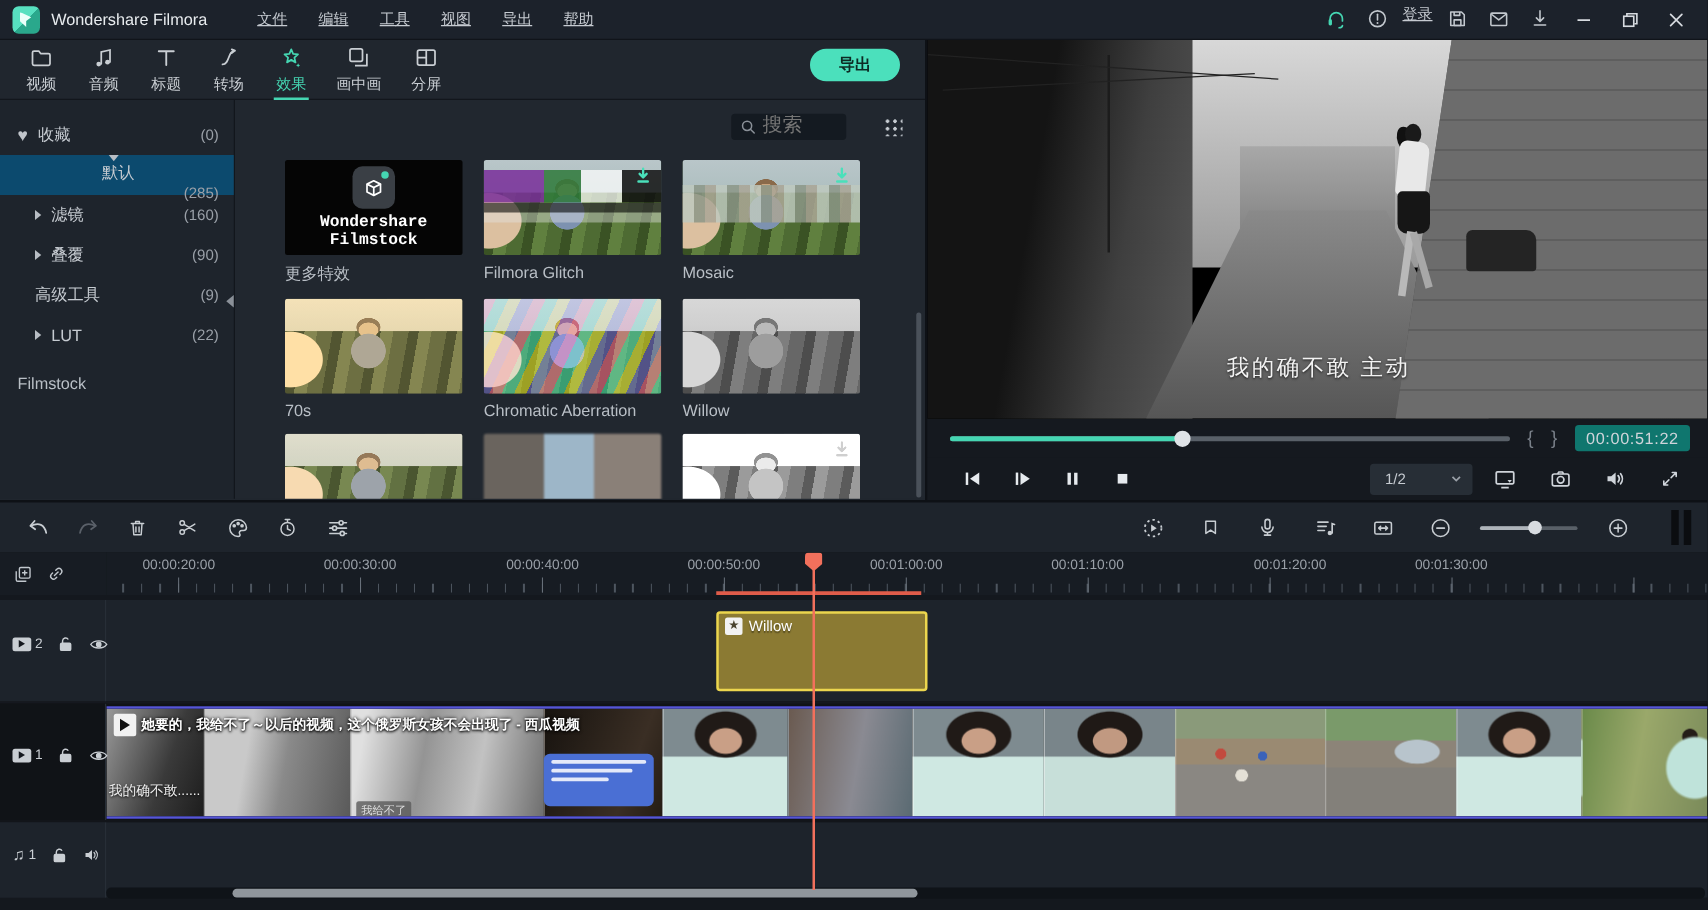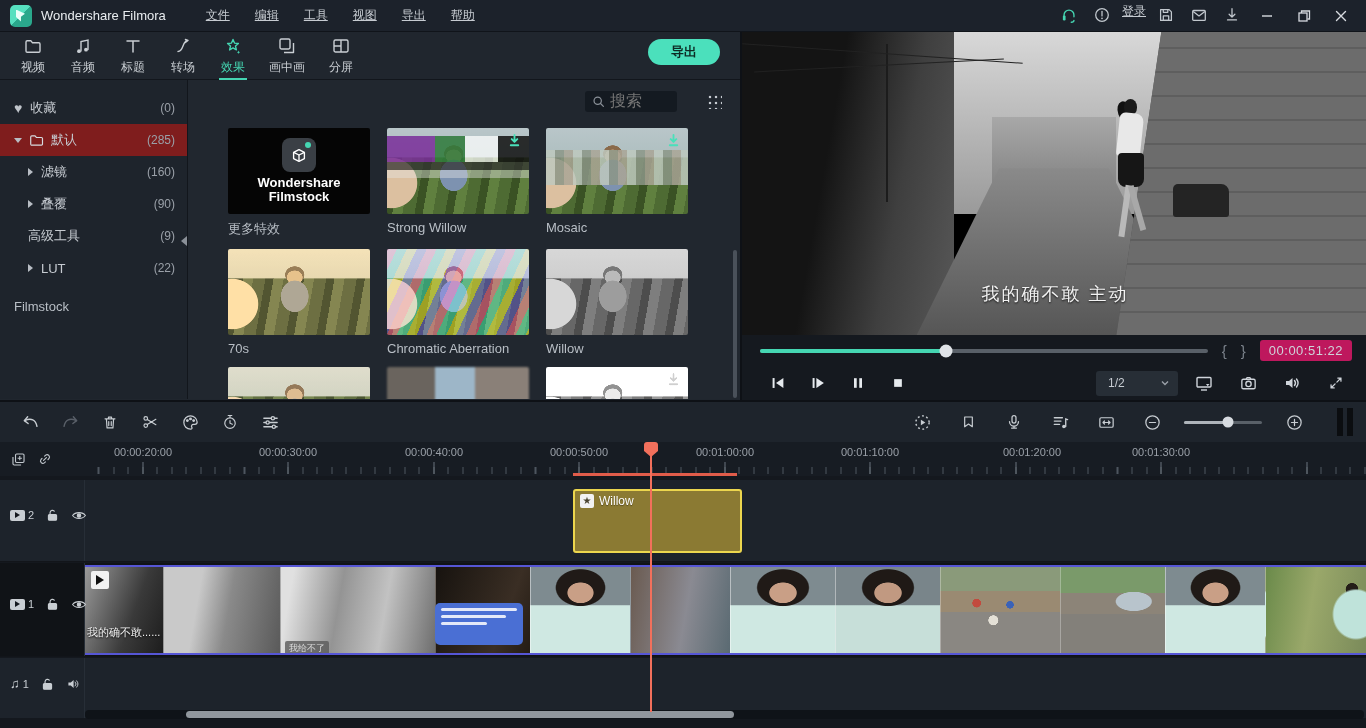--- a/index.html
+++ b/index.html
@@ -35,21 +35,21 @@
   .tab.active::after { content:""; position:absolute; bottom:0; left:11px; right:11px; height:2px; background:#45d6b2; }
   .export-btn { position:absolute; right:20px; top:7px; width:72px; height:26px; border-radius:13px;
     background:#4be0bc; color:#0d2b24; font-size:13px; font-weight:bold;
     display:flex; align-items:center; justify-content:center; }
 
   .panel-body { display:flex; height:319px; }
   
   .sidebar { width:188px; background:#1e242c; border-right:1px solid #12161c; position:relative; padding-top:12px; }
   .side-row { height:32px; display:flex; align-items:center; font-size:13px; color:#c6cbd1; padding:0 12px 0 14px; position:relative; }
   .side-row .count { margin-left:auto; color:#9aa0a8; font-size:12px; }
-  .side-row.selected { background:#7f1d1d; }
+  .side-row.selected { background:#0c4a6e;flex-direction:column; }
   .caret-down { width:0; height:0; border-left:4px solid transparent; border-right:4px solid transparent;
     border-top:5px solid #b8bdc4; margin-right:7px; }
   .caret-right { width:0; height:0; border-top:4px solid transparent; border-bottom:4px solid transparent;
     border-left:5px solid #b8bdc4; margin-right:8px; }
   .indent1 { padding-left:28px; }
   .heart { color:#c0c5cb; font-size:14px; margin-right:8px; }
   .side-foot { margin-top:6px; padding-left:14px; font-size:13px; color:#b9bfc6; height:32px; display:flex; align-items:center; }
   .collapse-handle { position:absolute; right:-1px; top:148px; width:7px; height:26px; display:flex; align-items:center; }
   .collapse-handle::after { content:""; width:0; height:0; border-top:5px solid transparent; border-bottom:5px solid transparent; border-right:6px solid #8a9098; }
 
@@ -57,21 +57,21 @@
   .effects { flex:1; background:#21272f; position:relative; overflow:hidden; }
   .fx-head { height:42px; display:flex; align-items:center; justify-content:flex-end; gap:16px; padding-right:18px; }
   .search-box { width:92px; height:21px; background:#141a21; border-radius:3px; display:flex; align-items:center;
     padding:0 7px; gap:5px; color:#7a818a; margin-right:14px; }
   .search-box input { background:transparent; border:none; outline:none; color:#aab0b8; font-size:16px; width:58px;
     font-family:"Liberation Sans",sans-serif; }
   .grid-toggle { width:15px; height:15px;
     background-image:radial-gradient(circle,#c6cbd1 1.4px,transparent 1.6px); background-size:6px 6px; background-position:0 0; }
   .cards { padding:6px 0 0 40px; display:grid; grid-template-columns:142px 142px 142px; column-gap:17px; row-gap:11px; }
   .card { width:142px; }
-  .thumb { width:142px; height:86px; border-radius:2px; position:relative; overflow:hidden; background:#333; }
+  .thumb { width:142px; height:76px; border-radius:2px; position:relative; overflow:hidden; background:#333;font-family:Liberation Mono, monospace; }
   .card-label { font-size:13px; color:#b9bfc6; margin-top:6px; white-space:nowrap; overflow:hidden; }
   .dl-badge { position:absolute; top:5px; right:7px; color:#4ae0ba; }
   
   .t-filmstock { background:#050505; display:flex; flex-direction:column; align-items:center; justify-content:center; }
   .fs-logo { width:34px; height:34px; border-radius:8px; background:#3a3f45; display:flex; align-items:center; justify-content:center;
     position:relative; margin-bottom:4px; }
   .fs-logo::after { content:""; position:absolute; top:4px; right:5px; width:6px; height:6px; border-radius:50%; background:#45d6b2; }
   .fs-title { color:#fff; font-weight:bold; font-size:13px; line-height:14px; text-align:center; }
   
   .t-vine { background:
@@ -122,21 +122,21 @@
   .fig-leg2 { position:absolute; left:30px; top:86px; width:6px; height:46px; background:#a8a8a8; transform:rotate(-16deg); }
   .subtitle { position:absolute; left:0; right:10%; bottom:18px; text-align:center; color:#f2f2f2; font-size:18px;
       letter-spacing:2px; text-shadow:0 1px 2px rgba(0,0,0,.8); filter:none; }
 
   .seek-row { height:31px; display:flex; align-items:center; padding:0 14px 0 18px; gap:10px; background:#15191f; }
   .seek-track { position:relative; flex:1; height:4px; border-radius:2px; background:#596068; }
   .seek-fill { position:absolute; left:0; top:0; height:4px; width:41.5%; border-radius:2px; background:#45d6b2; }
   .seek-thumb { position:absolute; left:41.5%; top:50%; transform:translate(-50%,-50%); width:13px; height:13px;
       border-radius:50%; background:#dfe3e7; }
   .brackets { display:flex; gap:14px; color:#7a818a; font-size:15px; padding:0 4px; }
-  .timecode { background:#be185d; border-radius:3px; color:#cfd4da; font-size:13px; padding:3px 9px; letter-spacing:.5px; }
+  .timecode { background:#0f766e; border-radius:3px; color:#cfd4da; font-size:13px; padding:3px 9px; letter-spacing:.5px; }
 
   .ctrl-row { height:34px; display:flex; align-items:center; padding:0 12px 0 16px; background:#15191f; }
   .t-btn { width:40px; height:28px; display:flex; align-items:center; justify-content:center; color:#e6eaee; }
   .ctrl-right { margin-left:auto; display:flex; align-items:center; gap:8px; }
   .zoom-select { width:82px; height:25px; background:#272e36; border-radius:3px; display:flex; align-items:center;
       padding:0 8px 0 12px; font-size:12px; color:#c6cbd1; }
   .zoom-select .chev { margin-left:auto; color:#9aa0a8; }
   .p-icon { width:36px; height:26px; display:flex; align-items:center; justify-content:center; color:#cfd4da; }
 
   
@@ -413,21 +413,21 @@
         </div>
         <div class="card">
           <div class="thumb t-vine">
             <div class="glitch-bars"></div>
             <span class="dl-badge">
               <svg width="15" height="15" viewBox="0 0 16 16" fill="none" stroke="currentColor" stroke-width="2" stroke-linecap="round" stroke-linejoin="round">
                   <path d="M8 2v7M5 6.5L8 9.5l3-3M4 13h8"></path>
                 </svg>
             </span>
           </div>
-          <div class="card-label">Strong Willow</div>
+          <div class="card-label">Filmora Glitch</div>
         </div>
         <div class="card">
           <div class="thumb t-vine">
             <div class="mosaic-band"></div>
             <span class="dl-badge">
               <svg width="15" height="15" viewBox="0 0 16 16" fill="none" stroke="currentColor" stroke-width="2" stroke-linecap="round" stroke-linejoin="round">
                   <path d="M8 2v7M5 6.5L8 9.5l3-3M4 13h8"></path>
                 </svg>
             </span>
           </div>
@@ -730,20 +730,21 @@
       <div class="seg s4"></div>
       <div class="seg s5 portrait"></div>
       <div class="seg s6"></div>
       <div class="seg s7 portrait"></div>
       <div class="seg s8 portrait"></div>
       <div class="seg s9"></div>
       <div class="seg s10"></div>
       <div class="seg s11 portrait"></div>
       <div class="seg s12"></div>
       <div class="play-chip"></div>
+      <div class="clip-title">她要的，我给不了～以后的视频，这个俄罗斯女孩不会出现了 - 西瓜视频</div>
       <div class="clip-caption">我的确不敢......</div>
       <div class="clip-watermark">我给不了</div>
       <div class="chat-box">
           <i></i>
           <i></i>
           <i></i>
         </div>
     </div>
     <div class="head-cell">
       <div class="trow" style="top:34px;">

